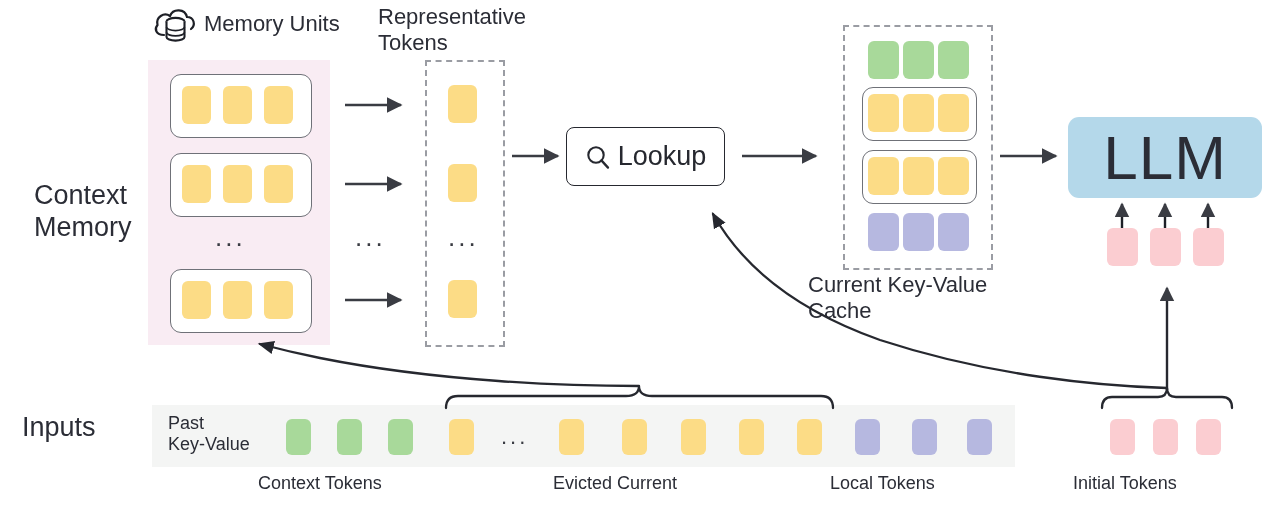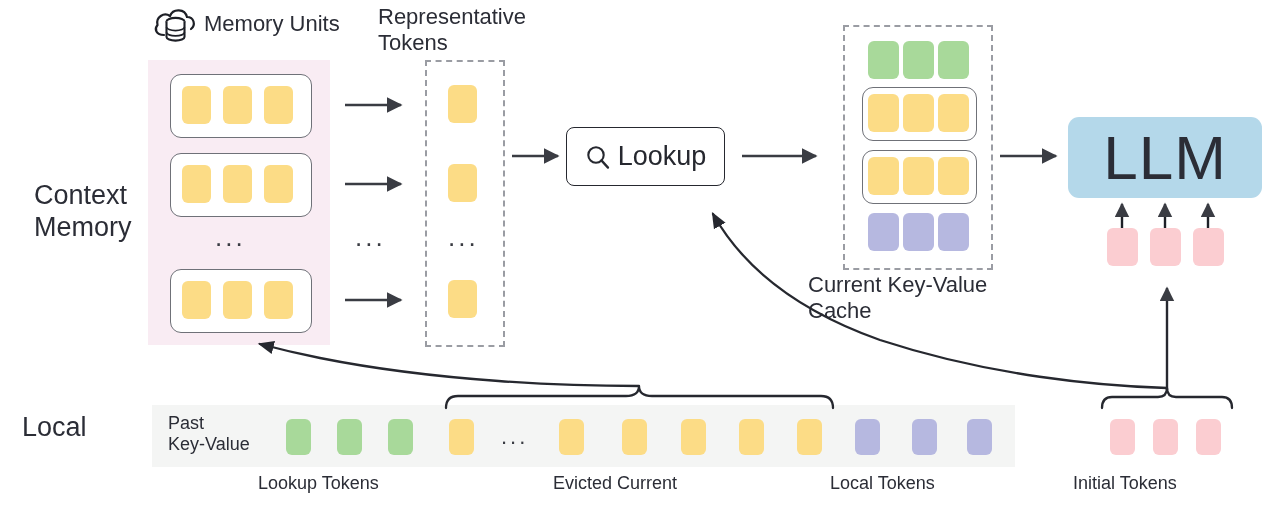--- a/index.html
+++ b/index.html
@@ -31,21 +31,21 @@
   .gray-band{position:absolute;background:#f4f5f4;}
   .ell{position:absolute;font-size:26px;letter-spacing:3px;color:#3a3c43;}
   svg{position:absolute;overflow:visible;}
 </style>
 </head>
 <body>
 
 <div class="lbl lbl-big" style="left:22px;top:180px;margin-left:12px;">Context
 Memory</div>
 
-<div class="lbl lbl-big" style="left:22px;top:412px;">Local</div>
+<div class="lbl lbl-big" style="left:22px;top:412px;">Inputs</div>
 
 <div class="abs" style="left:152px;top:4px;width:46px;height:42px;">
   <svg width="46" height="42" viewBox="0 0 46 42">
     <path d="M12 31 C4 31 2 25 5.5 21 C3.5 13 12 8 18 12 C21 4 33 4.5 35 13
              C42 13 44 21 39 25" fill="none" stroke="#1d1f26" stroke-width="2.2" stroke-linecap="round"></path>
     <ellipse cx="23.5" cy="17.5" rx="9" ry="3.6" fill="#fff" stroke="#1d1f26" stroke-width="2.1"></ellipse>
     <path d="M14.5 17.5 V33 a9 3.6 0 0 0 18 0 V17.5" fill="#fff" stroke="#1d1f26" stroke-width="2.1"></path>
     <path d="M14.5 23 a9 3.6 0 0 0 18 0" fill="none" stroke="#1d1f26" stroke-width="1.7"></path>
     <path d="M14.5 28.3 a9 3.6 0 0 0 18 0" fill="none" stroke="#1d1f26" stroke-width="1.7"></path>
   </svg>
@@ -178,21 +178,21 @@
 <div class="tok tok-yellow" style="left:797px;top:419px;width:25px;height:36px;"></div>
 
 <div class="tok tok-purple" style="left:855px;top:419px;width:25px;height:36px;"></div>
 <div class="tok tok-purple" style="left:912px;top:419px;width:25px;height:36px;"></div>
 <div class="tok tok-purple" style="left:967px;top:419px;width:25px;height:36px;"></div>
 
 <div class="tok tok-pink" style="left:1110px;top:419px;width:25px;height:36px;"></div>
 <div class="tok tok-pink" style="left:1153px;top:419px;width:25px;height:36px;"></div>
 <div class="tok tok-pink" style="left:1196px;top:419px;width:25px;height:36px;"></div>
 
-<div class="lbl lbl-sm center" style="left:258px;top:473px;width:184px;">Lookup Tokens</div>
+<div class="lbl lbl-sm center" style="left:258px;top:473px;width:184px;">Context Tokens</div>
 <div class="lbl lbl-sm center" style="left:553px;top:473px;width:190px;">Evicted Current</div>
 <div class="lbl lbl-sm center" style="left:830px;top:473px;width:186px;">Local Tokens</div>
 <div class="lbl lbl-sm center" style="left:1073px;top:473px;width:194px;">Initial Tokens</div>
 
 <svg style="left:440px;top:378px;width:410px;height:32px;">
   <path d="M6,30 Q6,18 18,18 L186,18 Q199,18 199,8 Q199,18 212,18 L381,18 Q393,18 393,30" fill="none" stroke="#26282f" stroke-width="2.3" stroke-linecap="round"></path>
 </svg>
 
 <svg style="left:240px;top:336px;width:410px;height:58px;">
   <path d="M399,50 C330,50 200,46 80,22 C55,17 35,12 20,8" fill="none" stroke="#26282f" stroke-width="2.3" stroke-linecap="round" marker-end="url(#ah2)"></path>

